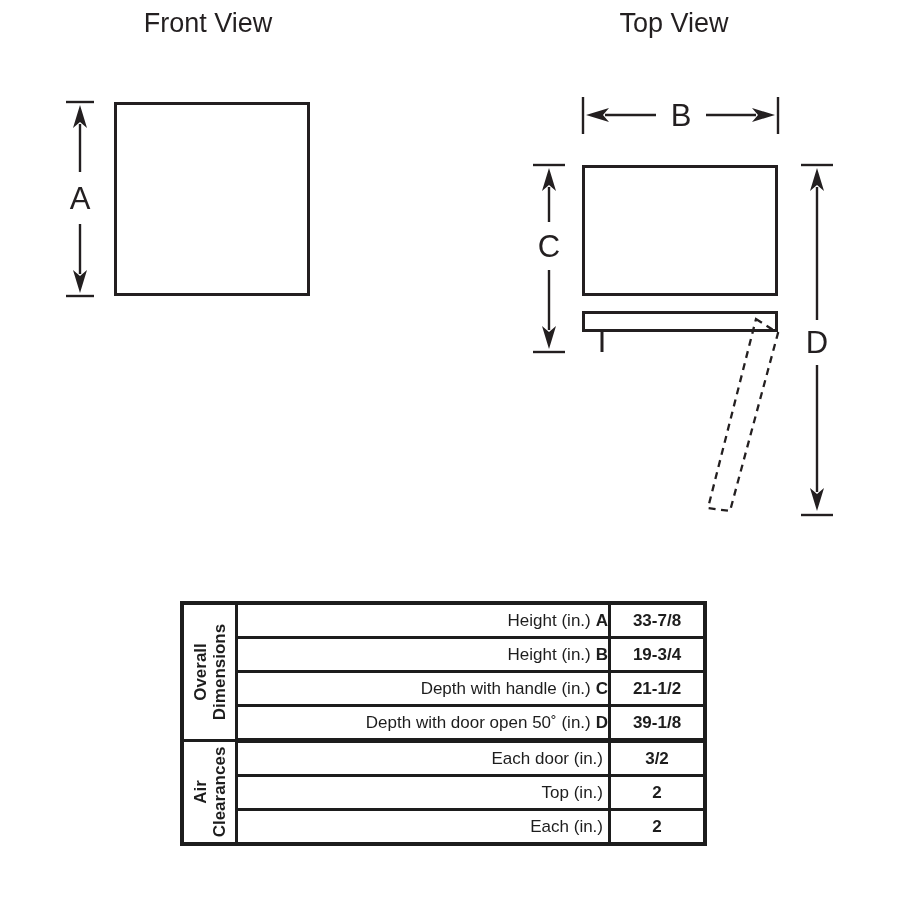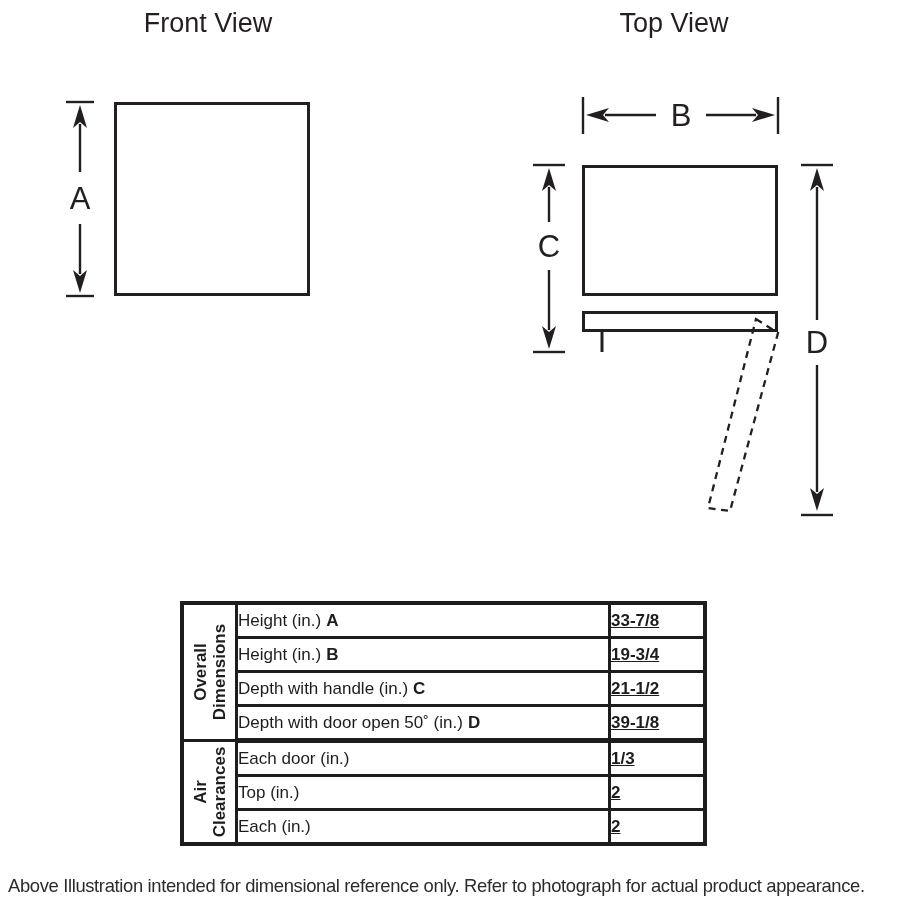--- a/index.html
+++ b/index.html
@@ -43,22 +43,22 @@
   }
   table.dim-table td, table.dim-table th {
     border: 3px solid #1d1d1d;
     padding: 0;
     height: 31px;
     font-size: 17px;
     color: #1d1d1d;
     background: #ffffff;
   }
   th.vhead { width: 51px; position: relative; }
-  td.lbl   { width: 370px; padding-left: 13px; text-align: left; font-weight: normal; }
-  td.val   { width: 92px; font-weight: bold; border-left-width: 4px; text-decoration: underline; }
+  td.lbl   { width: 370px; padding-left: 13px; text-align: right; font-weight: normal; }
+  td.val   { width: 92px; text-align: center; font-weight: bold; border-left-width: 4px; }
   tr.sec-end td, tr.sec-end th { border-bottom-width: 5px; }
   .letter { font-weight: bold; margin-left: 5px; }
   .vwrap {
     position: absolute; top: 50%; left: 50%;
     transform: translate(-50%, -50%) rotate(-90deg);
     font-weight: bold;
     line-height: 1.12;
     text-align: center;
     white-space: nowrap;
   }
@@ -163,28 +163,27 @@
         <td class="val">39-1/8</td>
       </tr>
       <tr>
         <th class="vhead" rowspan="3">
           <div class="vwrap">
             <div>Air</div>
             <div>Clearances</div>
           </div>
         </th>
         <td class="lbl"><span>Each door (in.)</span><span class="letter"></span></td>
-        <td class="val">1/3</td>
+        <td class="val">3/2</td>
       </tr>
       <tr>
         <td class="lbl"><span>Top (in.)</span><span class="letter"></span></td>
         <td class="val">2</td>
       </tr>
       <tr>
         <td class="lbl"><span>Each (in.)</span><span class="letter"></span></td>
         <td class="val">2</td>
       </tr>
     </tbody>
   </table>
 
-  <div class="footnote">Above Illustration intended for dimensional reference only. Refer to photograph for actual product appearance.</div>
 
 </div>
 
 </body></html>

